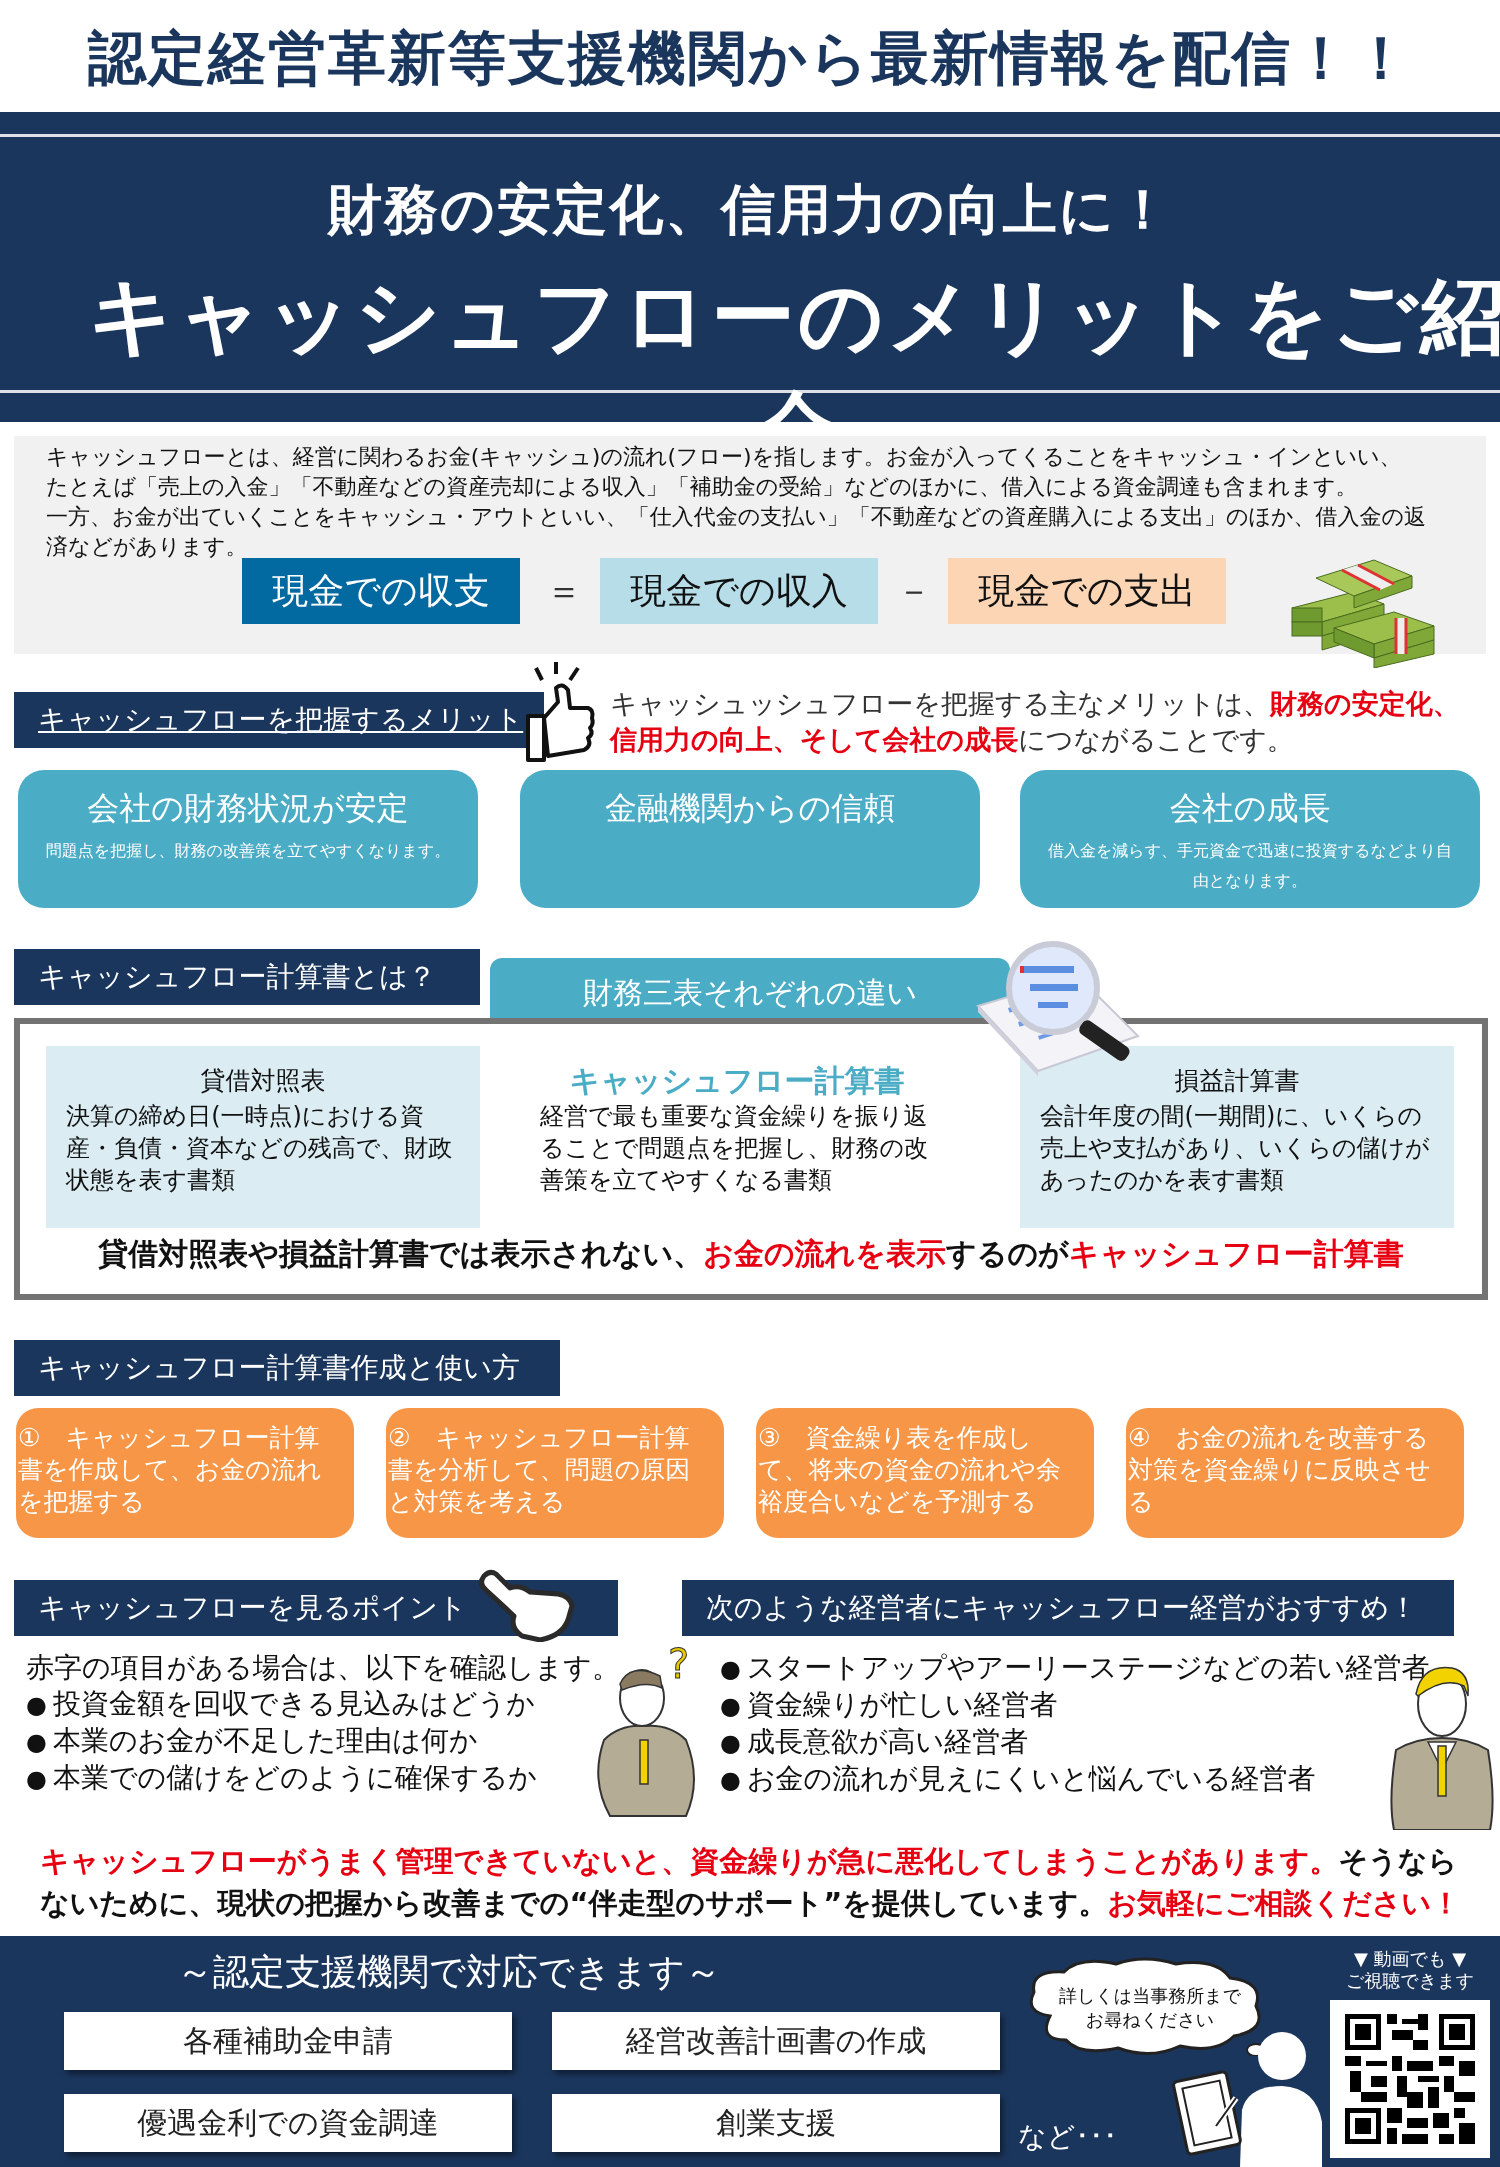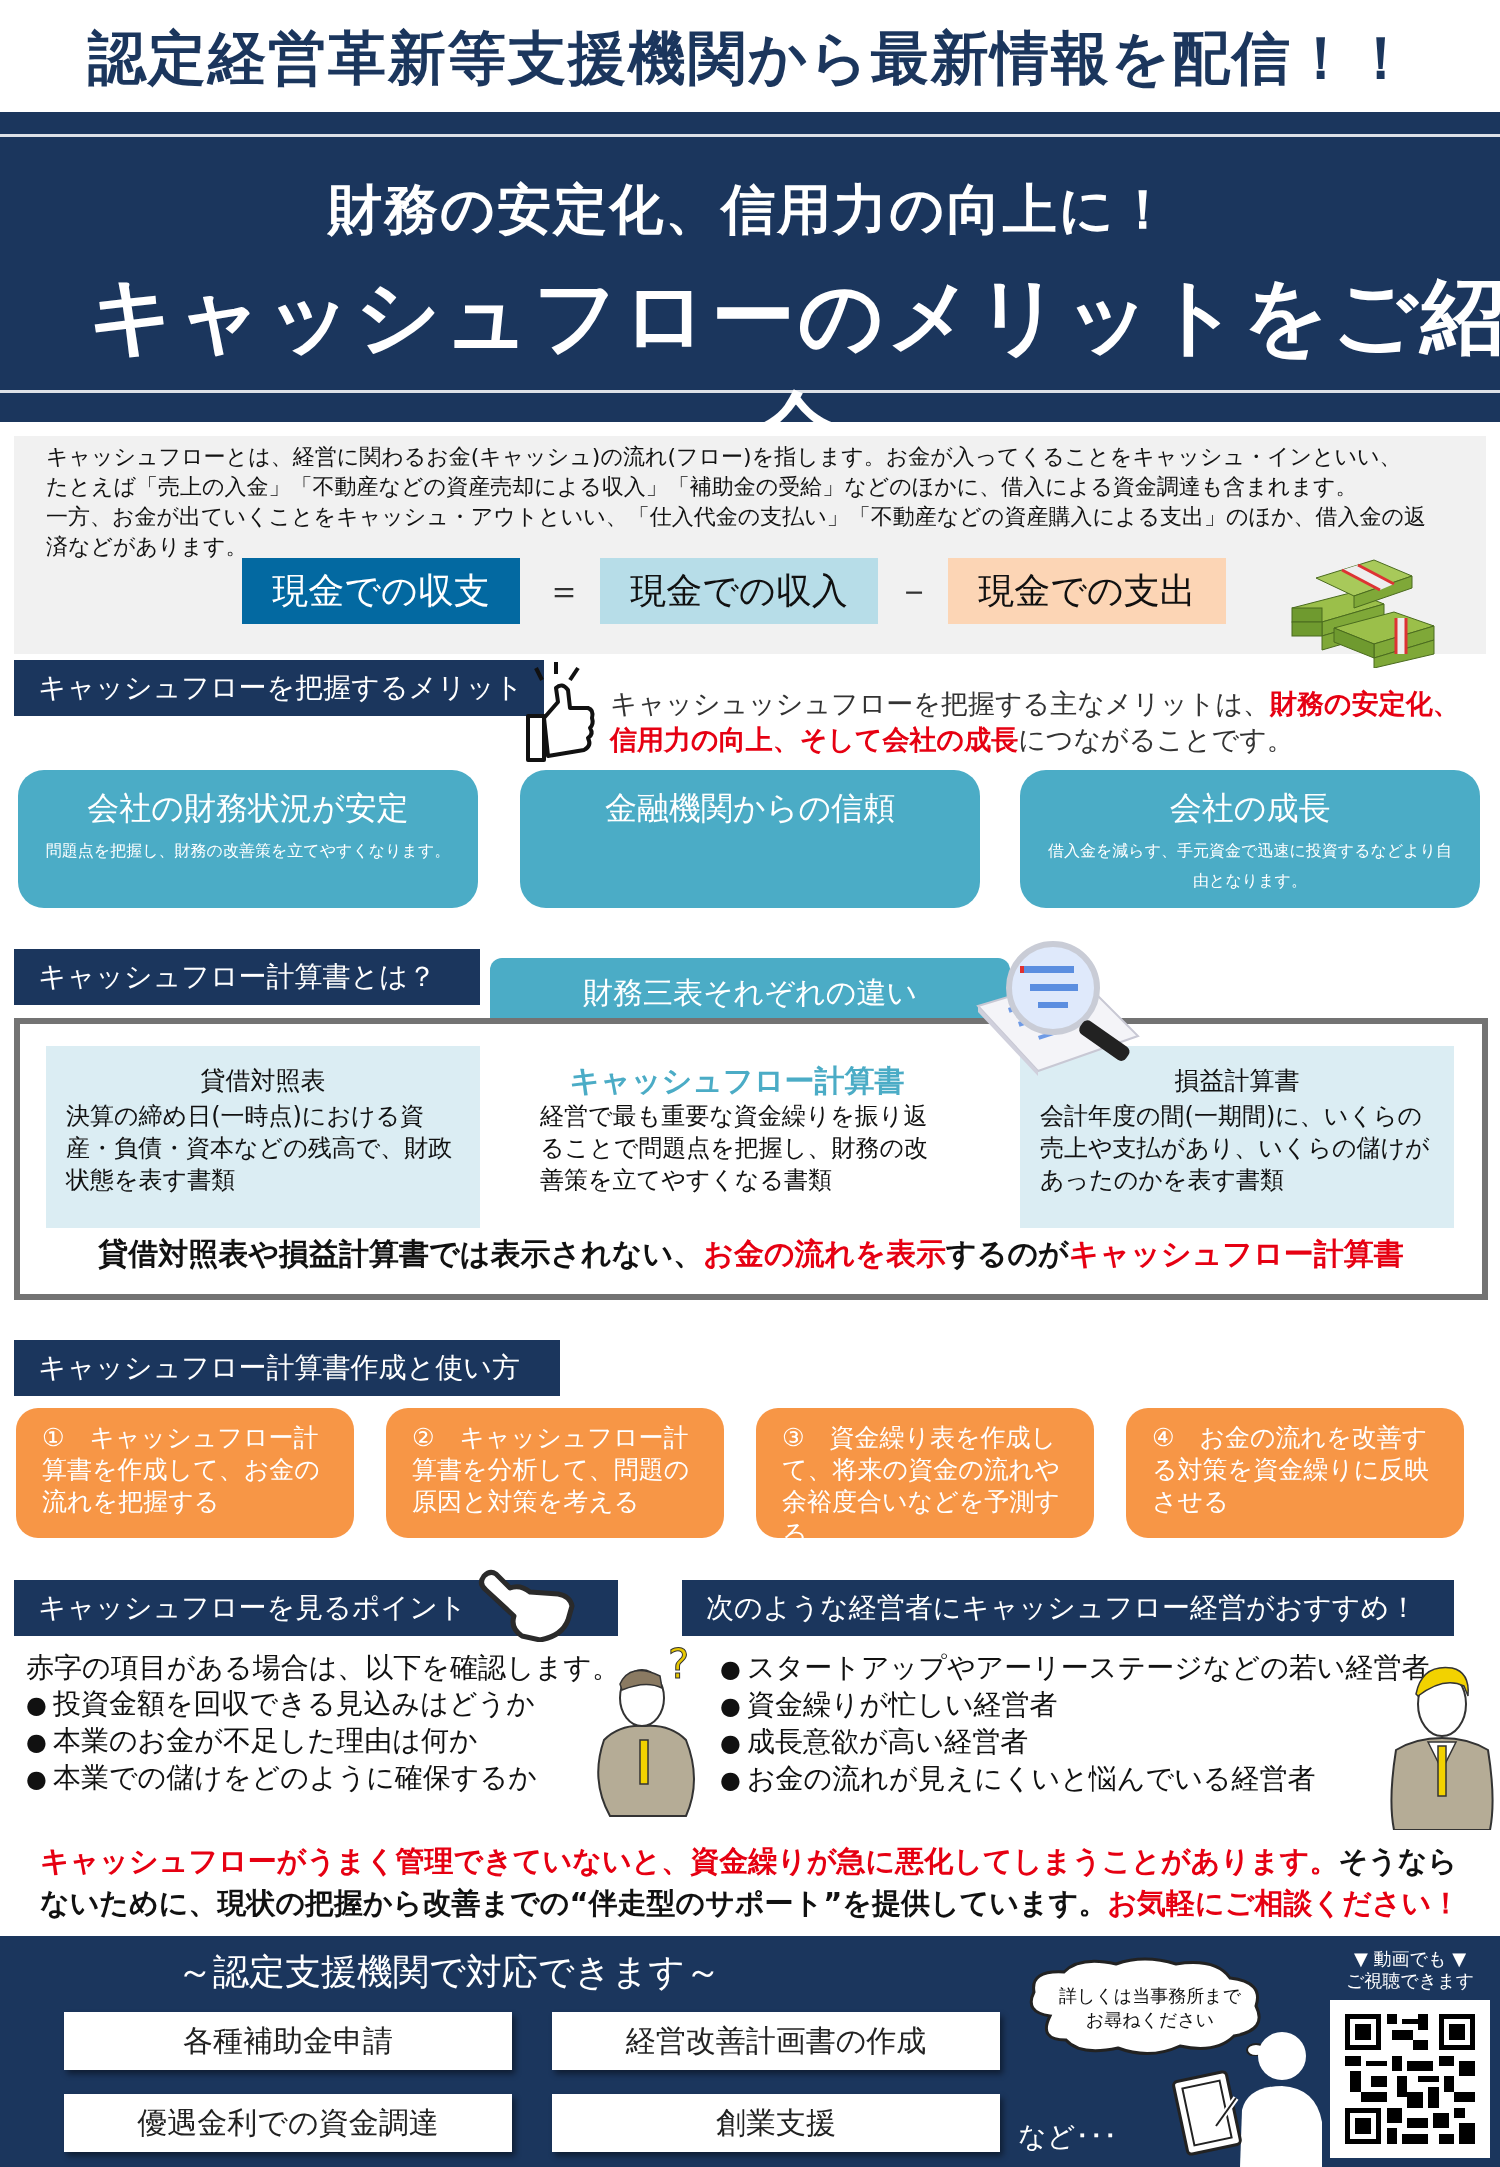--- a/index.html
+++ b/index.html
@@ -39,21 +39,21 @@
   .stmt { position: absolute; top: 22px; width: 434px; height: 182px; }
   .stmt.blue { background: #dbedf3; }
   .stmt .t { text-align: center; font-size: 25px; line-height: 34px; margin-top: 18px; }
   .stmt .t.accent { color: #4bacc6; font-weight: bold; font-size: 30px; }
   .stmt .d { font-size: 24px; line-height: 32px; padding: 0 20px; margin-top: 2px; }
   .frame-foot { position: absolute; left: 0; top: 210px; width: 1462px; text-align: center; font-size: 30px; font-weight: bold; color: #111; }
   .magnifier { left: 968px; top: 936px; width: 200px; height: 140px; }
 
   
   .arrow { left: 125px; top: 1310px; width: 1375px; height: 270px; }
-  .step { top: 1408px; width: 338px; height: 130px; background: #f79646; border-radius: 22px; color: #fff; font-size: 25px; line-height: 32px; padding: 14px 12px 0 26px; }
+  .step { top: 1408px; width: 338px; height: 130px; background: #f79646; border-radius: 22px; color: #fff; font-size: 25px; line-height: 32px; padding: 14px 12px 0 2px; }
 
   
   .points-list { left: 26px; top: 1650px; font-size: 28px; line-height: 36px; color: #111; }
   .rec-list { left: 720px; top: 1650px; font-size: 28px; line-height: 36px; color: #111; }
   .bullet::before { content: "●"; margin-right: 6px; font-size: 24px; }
 
   
   .closing { left: 40px; top: 1840px; width: 1440px; font-size: 29px; line-height: 42px; font-weight: bold; color: #111; }
 
   
@@ -107,21 +107,21 @@
     </g>
     <polygon points="58,22 74,17 110,36 96,42" fill="#eee"></polygon>
     <line x1="58" y1="22" x2="96" y2="42" stroke="#d33" stroke-width="3"></line>
     <line x1="74" y1="17" x2="110" y2="36" stroke="#d33" stroke-width="3"></line>
     <rect x="112" y="70" width="10" height="36" fill="#eee"></rect>
     <line x1="112" y1="70" x2="112" y2="106" stroke="#d33" stroke-width="3"></line>
     <line x1="122" y1="70" x2="122" y2="106" stroke="#d33" stroke-width="3"></line>
   </svg>
 </div>
 
-<div class="abs sec-bar" style="left:14px;top:660px;width:530px;">キャッシュフローを把握するメリット</div>
+<div class="abs sec-bar" style="left:14px;top:692px;width:530px;text-decoration:underline;">キャッシュフローを把握するメリット</div>
 <svg class="abs" style="left:522px;top:660px;width:76px;height:104px;" viewBox="0 0 76 104">
   <g stroke="#111" stroke-width="4" fill="#fff" stroke-linejoin="round">
     <line x1="20" y1="20" x2="14" y2="8"></line>
       <line x1="34" y1="14" x2="34" y2="2"></line>
       <line x1="48" y1="20" x2="56" y2="8"></line>
     <rect x="6" y="56" width="16" height="44"></rect>
     <path d="M22 58 L36 42 L34 28 Q40 22 46 30 L48 48 L66 48 Q72 50 70 58 Q72 64 68 68 Q72 74 66 78 Q70 86 62 90 L26 96 Z"></path>
   </g>
 </svg>
 <div class="abs merit-lead">

